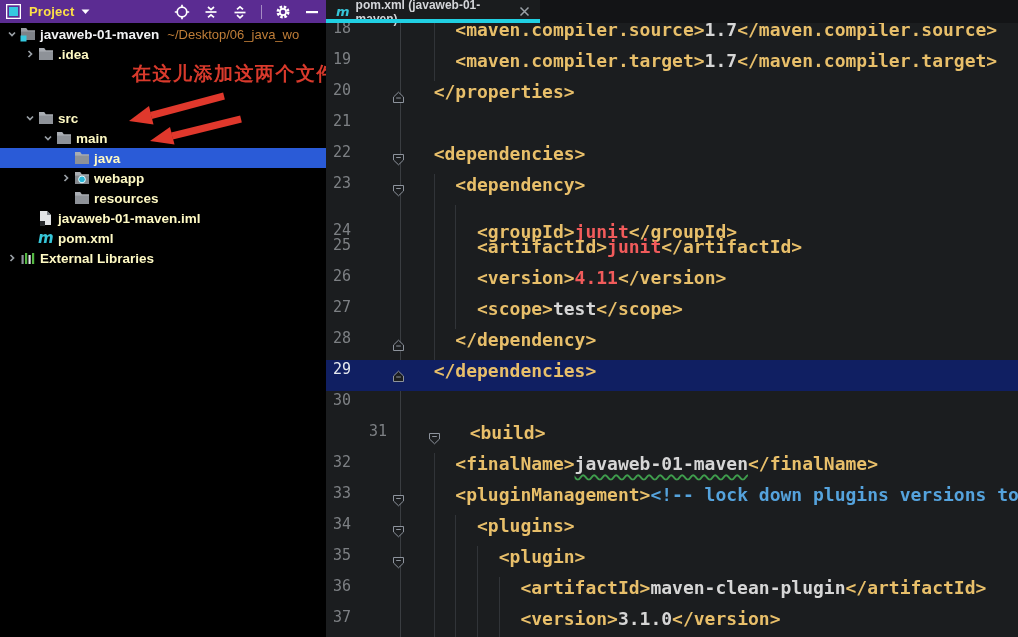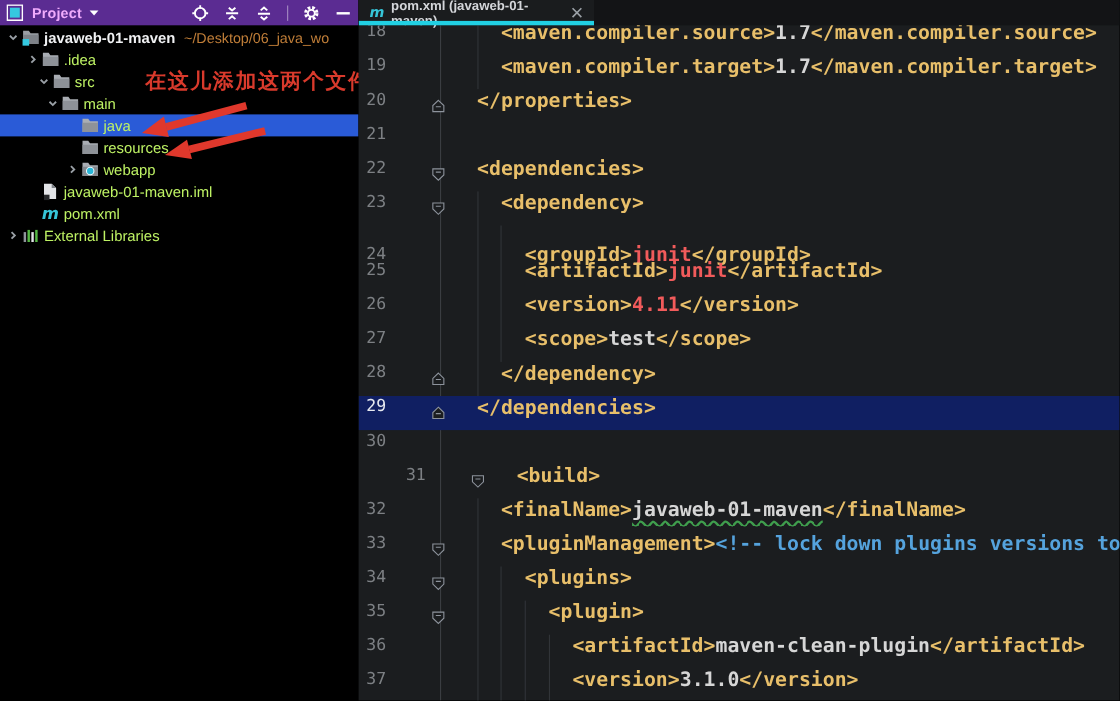--- a/index.html
+++ b/index.html
@@ -19,32 +19,32 @@
   }
   *{margin:0;padding:0;box-sizing:border-box;}
   html,body{width:1018px;height:637px;overflow:hidden;background:#000;}
   body{font-family:"Liberation Sans","DejaVu Sans",sans-serif;}
   #app{position:relative;width:1018px;height:637px;background:#000;overflow:hidden;}
 
   
   #sidebar{position:absolute;left:0;top:0;width:326px;height:637px;background:var(--sidebar-bg);overflow:hidden;}
   #panel-header{position:absolute;left:0;top:0;width:326px;height:23px;background:var(--titlebar-purple);display:flex;align-items:center;padding:0 6px;}
   #panel-header .win-icon{width:15px;height:15px;margin-right:8px;flex:0 0 auto;}
-  #panel-title{color:#f0abfc;font-size:13px;font-weight:700;letter-spacing:.2px;}
+  #panel-title{color:#fde047;font-size:13px;font-weight:700;letter-spacing:.2px;}
   .caret{margin-left:7px;display:inline-flex;}
   #header-actions{margin-left:auto;display:flex;align-items:center;gap:13px;}
   .hdr-ico{width:16px;height:16px;display:inline-flex;align-items:center;justify-content:center;cursor:pointer;}
   .hdr-sep{width:1px;height:14px;background:rgba(255,255,255,.45);}
 
   #tree{position:absolute;left:0;top:24px;width:326px;}
   .tree-row{display:flex;align-items:center;height:20px;width:326px;white-space:nowrap;overflow:hidden;cursor:pointer;}
   .tree-row.selected{background:var(--tree-selection);}
   .chev{width:16px;height:16px;flex:0 0 16px;display:inline-flex;align-items:center;justify-content:center;}
   .tree-ico{width:18px;height:16px;flex:0 0 18px;display:inline-flex;align-items:center;justify-content:flex-start;}
-  .tree-label{color:#bef264;font-size:13.5px;font-weight:400;margin-left:2px;}
+  .tree-label{color:#fef9c3;font-size:13.5px;font-weight:700;margin-left:2px;}
   .tree-label.bold{font-weight:700;color:#f0f1f3;}
   .tree-secondary{color:var(--path-orange);font-size:13px;font-weight:400;margin-left:8px;}
   .m-glyph{font:italic 700 15px "DejaVu Sans",sans-serif;color:var(--maven-cyan);line-height:14px;}
 
   #annotation{position:absolute;left:132px;top:61px;color:var(--annotation-red);font-size:19px;font-weight:700;letter-spacing:1.5px;z-index:6;white-space:nowrap;}
   #arrows{position:absolute;left:0;top:0;width:326px;height:637px;z-index:7;pointer-events:none;}
 
   
   #editor{position:absolute;left:326px;top:0;width:692px;height:637px;background:var(--editor-bg);overflow:hidden;}
   .indent-guide{position:absolute;width:1px;background:#313438;z-index:1;}
@@ -149,21 +149,21 @@
             </svg>
           </span>
           <span class="tree-ico">
             <svg width="16" height="14" viewBox="0 0 16 14">
               <path d="M1 1h5.2l1.6 2.2H15v9.8H1z" fill="#a9adb3"></path>
               <path d="M1 4.6h14v8.4H1z" fill="#8e9298"></path>
             </svg>
           </span>
           <span class="tree-label">.idea</span>
         </div>
-        <div class="tree-row" style="padding-left: 32px;">
+        <div class="tree-row" style="padding-left: 22px; margin-top: 44px;">
           <span class="chev">
             <svg width="10" height="10" viewBox="0 0 10 10" fill="none" stroke="#9aa0a6" stroke-width="1.7">
               <path d="M2 3.5l3 3 3-3"></path>
             </svg>
           </span>
           <span class="tree-ico">
             <svg width="16" height="14" viewBox="0 0 16 14">
               <path d="M1 1h5.2l1.6 2.2H15v9.8H1z" fill="#a9adb3"></path>
               <path d="M1 4.6h14v8.4H1z" fill="#8e9298"></path>
             </svg>
@@ -188,43 +188,43 @@
           <span class="chev"></span>
           <span class="tree-ico">
             <svg width="16" height="14" viewBox="0 0 16 14">
               <path d="M1 1h5.2l1.6 2.2H15v9.8H1z" fill="#a9adb3"></path>
               <path d="M1 4.6h14v8.4H1z" fill="#8e9298"></path>
             </svg>
           </span>
           <span class="tree-label">java</span>
         </div>
         <div class="tree-row" style="padding-left: 58px;">
-          <span class="chev"></span>
-          <span class="tree-ico">
-            <svg width="16" height="14" viewBox="0 0 16 14">
-              <path d="M1 1h5.2l1.6 2.2H15v9.8H1z" fill="#a9adb3"></path>
-              <path d="M1 4.6h14v8.4H1z" fill="#8e9298"></path>
-            </svg>
-          </span>
-          <span class="tree-label">resources</span>
-        </div>
-        <div class="tree-row" style="padding-left: 58px;">
           <span class="chev">
             <svg width="10" height="10" viewBox="0 0 10 10" fill="none" stroke="#9aa0a6" stroke-width="1.7">
               <path d="M3.5 2l3 3-3 3"></path>
             </svg>
           </span>
           <span class="tree-ico">
             <svg width="16" height="14" viewBox="0 0 16 14">
               <path d="M1 1h5.2l1.6 2.2H15v9.8H1z" fill="#a9adb3"></path>
               <path d="M1 4.6h14v8.4H1z" fill="#84888e"></path>
               <circle cx="8" cy="8.4" r="3.4" fill="#29b6d8" stroke="#e8fafd" stroke-width="1"></circle>
             </svg>
           </span>
           <span class="tree-label">webapp</span>
+        </div>
+        <div class="tree-row" style="padding-left: 58px;">
+          <span class="chev"></span>
+          <span class="tree-ico">
+            <svg width="16" height="14" viewBox="0 0 16 14">
+              <path d="M1 1h5.2l1.6 2.2H15v9.8H1z" fill="#a9adb3"></path>
+              <path d="M1 4.6h14v8.4H1z" fill="#8e9298"></path>
+            </svg>
+          </span>
+          <span class="tree-label">resources</span>
         </div>
         <div class="tree-row" style="padding-left: 22px;">
           <span class="chev"></span>
           <span class="tree-ico">
             <svg width="14" height="16" viewBox="0 0 14 16">
               <path d="M2 1h7l4 4v10H2z" fill="#e2e4e7"></path>
               <path d="M9 1l4 4H9z" fill="#7f848a"></path>
               <rect x="2" y="11" width="5" height="5" fill="#26282b"></rect>
             </svg>
           </span>

